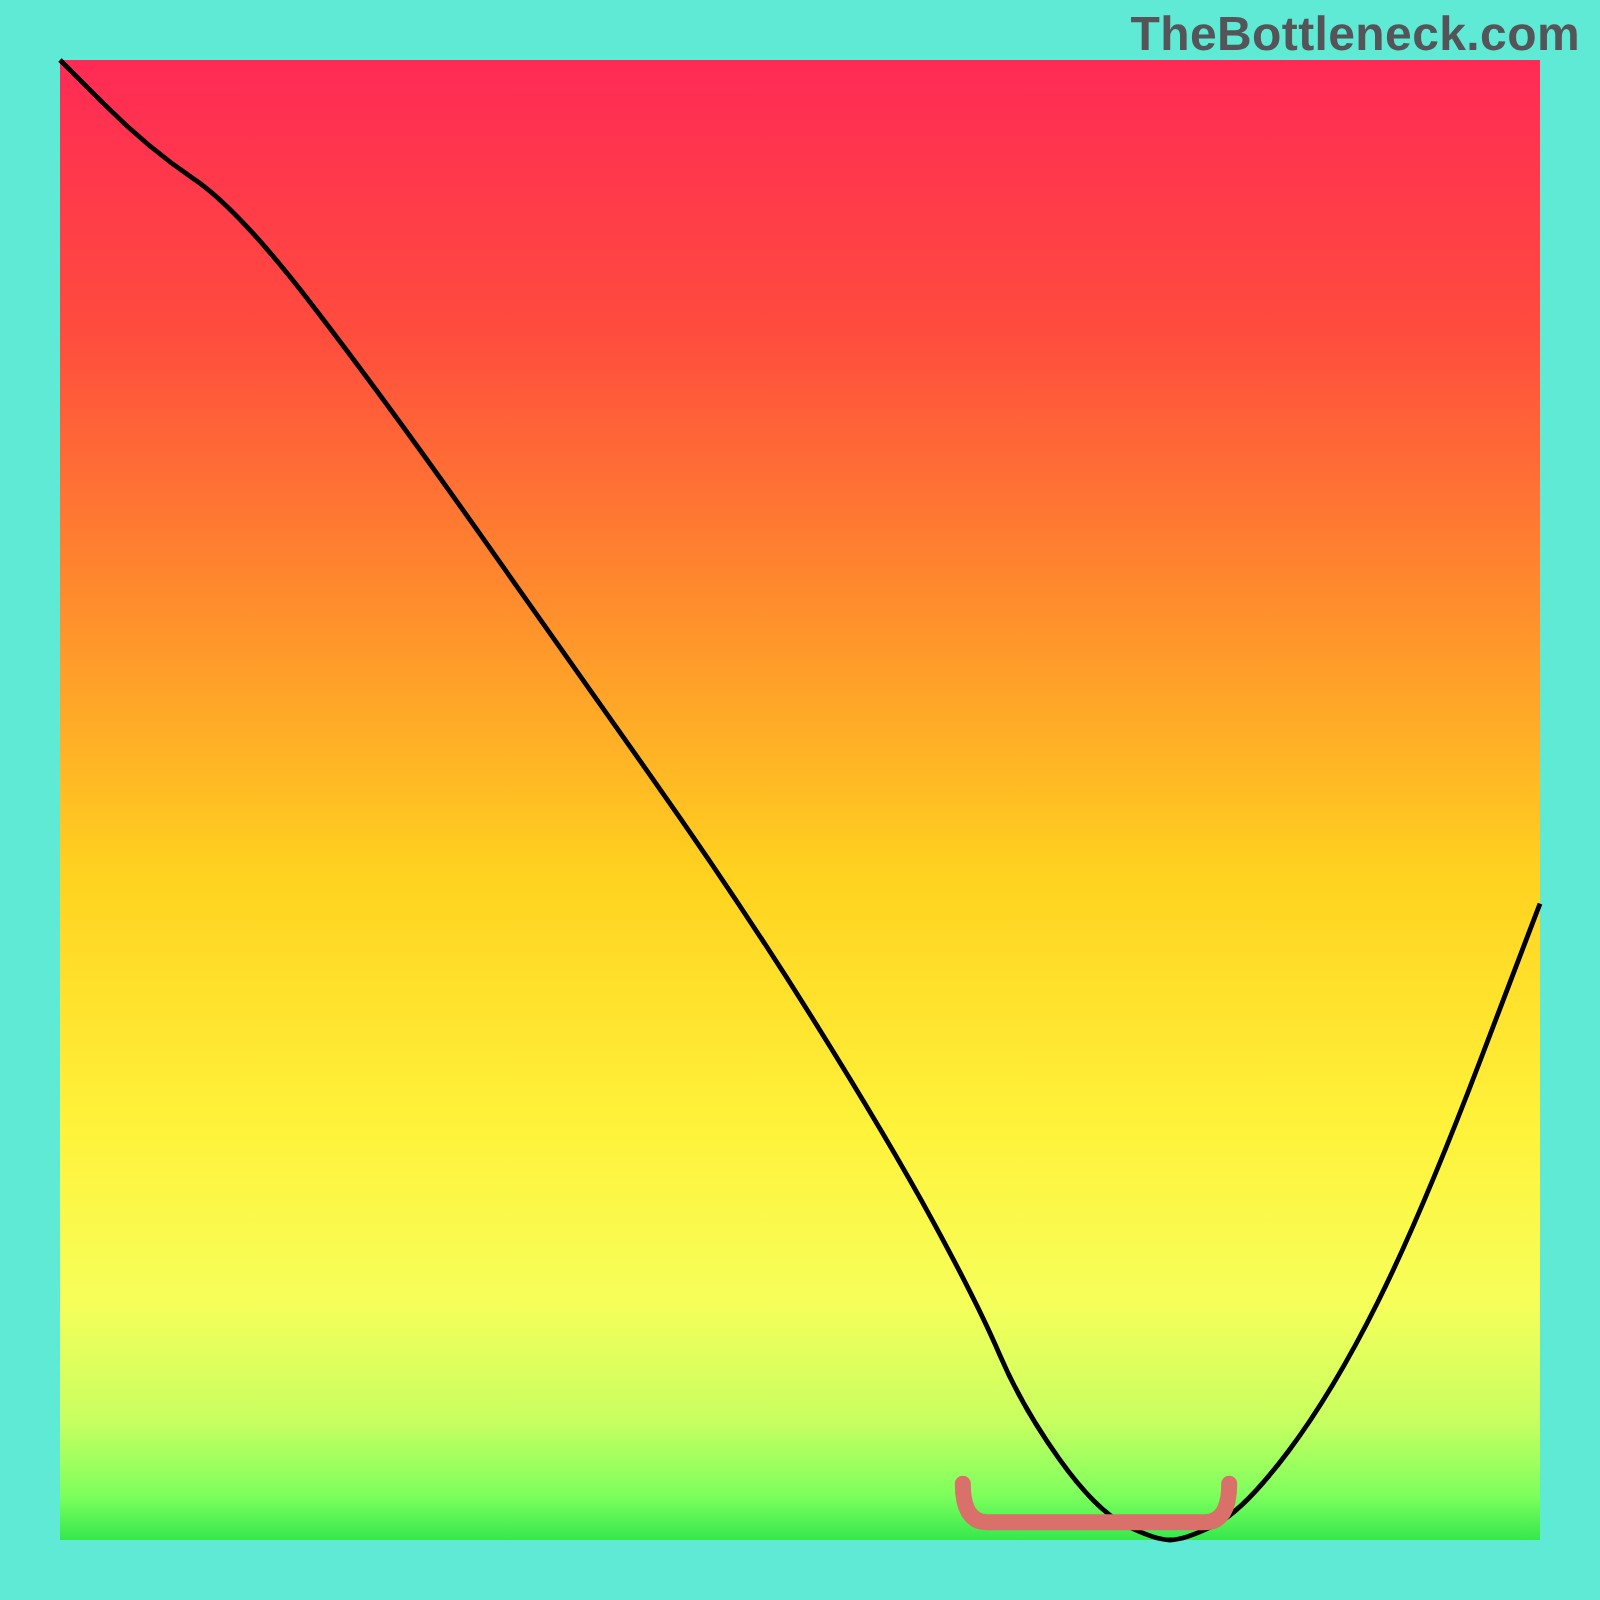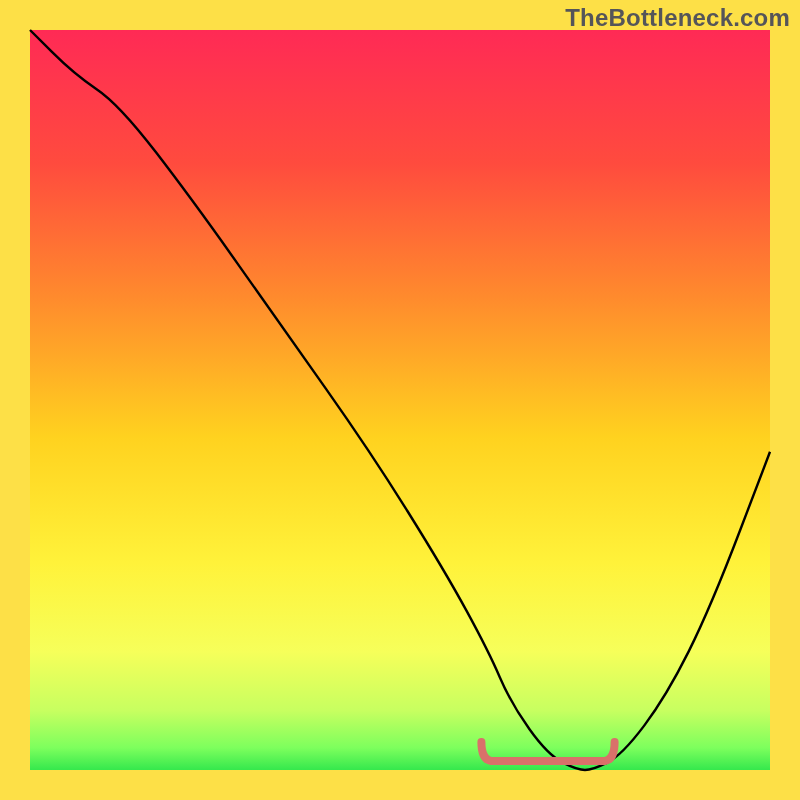--- a/index.html
+++ b/index.html
@@ -7,21 +7,21 @@
     padding: 0;
     width: 800px;
     height: 800px;
     background: #000;
     overflow: hidden;
   }
   .container {
     position: relative;
     width: 800px;
     height: 800px;
-    background: #fde047;
+    background: #5eead4;
   }
   .watermark {
     position: absolute;
     top: 4px;
     right: 10px;
     font-family: Arial, Helvetica, sans-serif;
     font-size: 24px;
     font-weight: 600;
     color: #555559;
     letter-spacing: 0.2px;

